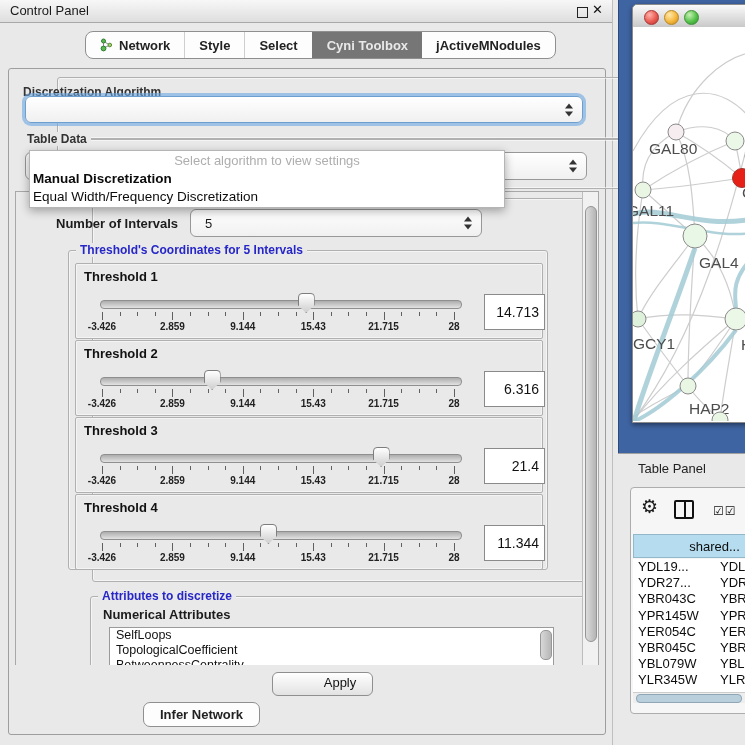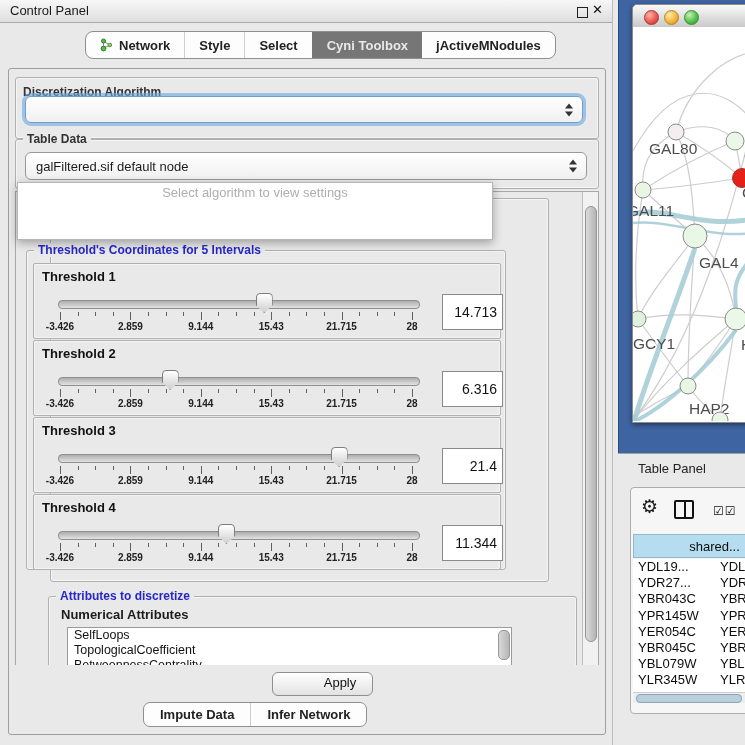--- a/index.html
+++ b/index.html
@@ -22,43 +22,43 @@
   .tabseg{display:flex;align-items:center;padding:0 14px;font-weight:700;font-size:13px;color:#222;
           border-left:1px solid #cfcfcf;white-space:nowrap;}
   .tabseg:first-child{border-left:none;justify-content:space-between;}
   .tabseg.sel{background:#767676;color:#e9e9e9;border-left-color:#767676;}
   .tabseg.sel + .tabseg{border-left:none;}
   .tabseg .nicon{margin-right:6px;display:inline-flex;}
 
   
   #outer-panel{left:8px;top:68px;width:596px;height:665px;border:1px solid #9e9e9e;border-radius:3px;
                background:#e9e9e9;}
-  .etched{position:absolute;border:1px solid #b0b0b0;border-radius:3px;box-shadow:inset 0 0 0 1px rgba(255,255,255,.55);}
+  .etched{position:absolute;border:1px solid #b0b0b0;border-radius:3px;box-shadow:inset 0 0 0 1px rgba(255,255,255,.55);margin-left:42px;}
   .grouplabel{position:absolute;top:-8px;left:7px;background:#e9e9e9;padding:0 4px;font-size:12px;font-weight:700;color:#333;line-height:14px;white-space:nowrap;}
   .grouplabel.green{color:#2dbe2d;}
   .grouplabel.blue{color:#2626c9;}
 
   
   .combo{position:absolute;background:linear-gradient(#ffffff,#f0f0f0);border:1px solid #989898;
          border-radius:6px;display:flex;align-items:center;}
   .combo .ctext{padding-left:10px;font-size:13px;color:#1c1c1c;flex:1;white-space:nowrap;overflow:hidden;}
   .spin{position:absolute;right:9px;top:50%;transform:translateY(-50%);display:flex;flex-direction:column;gap:3px;}
   .spin i{width:0;height:0;border-left:4px solid transparent;border-right:4px solid transparent;}
   .spin i.up{border-bottom:5px solid #333;}
   .spin i.dn{border-top:5px solid #333;}
 
   
   #algo-group{left:6px;top:8px;width:582px;height:60px;}
   #algo-label{left:14px;top:16px;font-size:12px;font-weight:700;color:#333;background:transparent;}
   #algo-combo{left:16px;top:27px;width:556px;height:25px;border:1px solid #6f9fce;
               box-shadow:0 0 0 3px rgba(106,168,227,.6);}
 
   
-  #dropdown{left:8px;top:81px;width:474px;height:56px;background:#fff;border:1px solid #b5b5b5;
-            box-shadow:0 3px 9px rgba(0,0,0,.32);z-index:40;margin-top:32px;}
+  #dropdown{left:20px;top:81px;width:474px;height:56px;background:#fff;border:1px solid #b5b5b5;
+            box-shadow:0 3px 9px rgba(0,0,0,.32);z-index:40;}
   #dd-prompt{height:19px;line-height:20px;text-align:center;color:#aeaeae;font-size:13px;}
   .dd-opt{height:18px;line-height:18px;padding-left:3px;font-size:13.5px;color:#0c0c0c;white-space:nowrap;}
   .dd-opt.bold{font-weight:700;}
 
   
   #td-group{left:6px;top:70px;width:582px;height:48px;}
   #td-label{left:14px;top:63px;}
   #td-combo{left:16px;top:83px;width:560px;height:26px;}
 
   
@@ -178,20 +178,24 @@
       <div id="algo-combo" class="combo" style="z-index:2">
         <span class="ctext"></span>
         <span class="spin">
             <i class="up"></i>
             <i class="dn"></i>
           </span>
       </div>
 
       <div id="dropdown" class="abs">
         <div id="dd-prompt">Select algorithm to view settings</div>
+        <div id="dd-options">
+            <div class="dd-opt bold">Manual Discretization</div>
+            <div class="dd-opt">Equal Width/Frequency Discretization</div>
+          </div>
       </div>
 
       <div id="td-group" class="etched"></div>
       <div id="td-label" class="grouplabel abs" style="left:14px;top:63px;position:absolute;">Table Data</div>
       <div id="td-combo" class="combo">
         <span class="ctext">galFiltered.sif default node</span>
         <span class="spin">
             <i class="up"></i>
             <i class="dn"></i>
           </span>
@@ -367,23 +371,20 @@
         </div>
       </div>
 
       <div id="apply-row" class="abs">
         <div id="apply-btn">Apply</div>
       </div>
     </div>
 
     <div id="bottom-tabbar" class="abs">
         <div class="tabseg">
-          <span>Impute Data</span>
-        </div>
-        <div class="tabseg">
           <span>Infer Network</span>
         </div>
       </div>
   </div>
 
   <div id="blue-area" class="abs">
     <div id="net-window">
       <div id="mac-titlebar">
         <div class="light" id="light-red"></div>
         <div class="light" id="light-yellow"></div>

